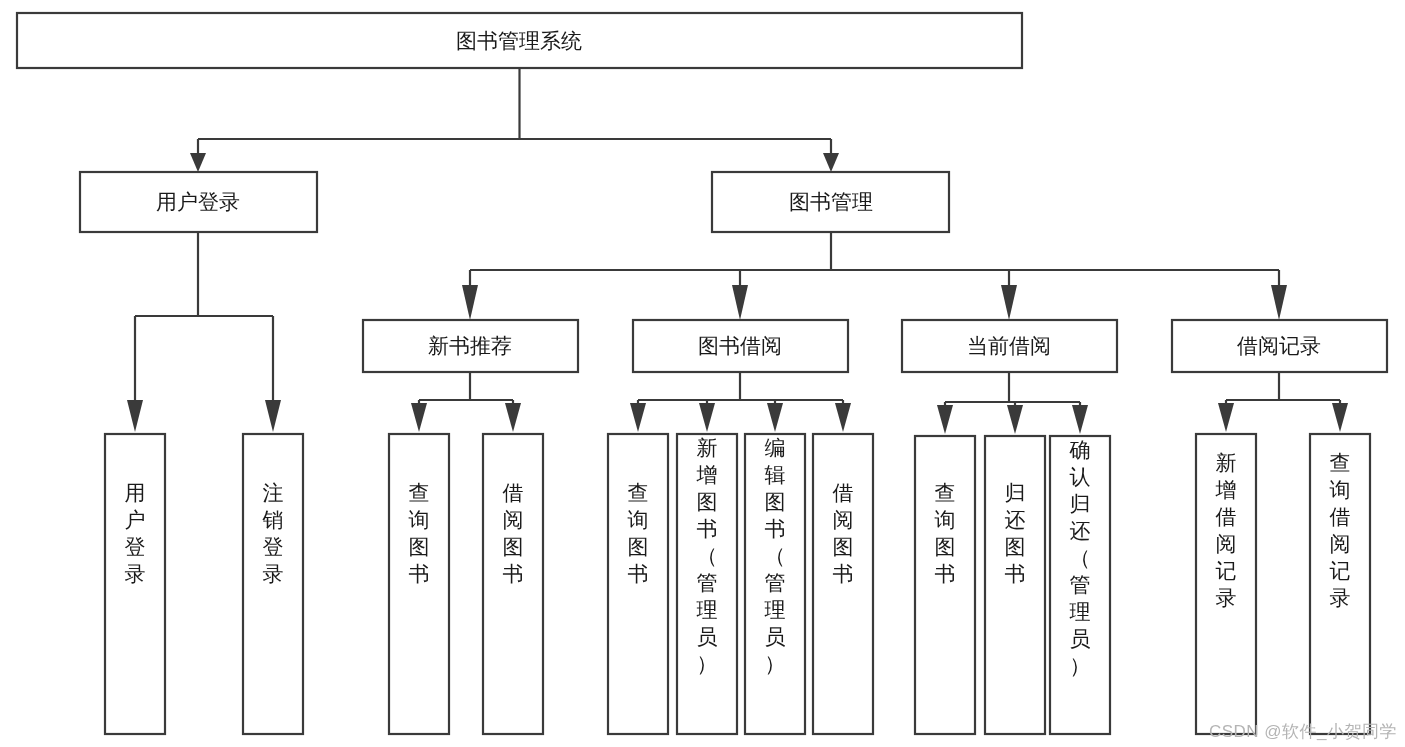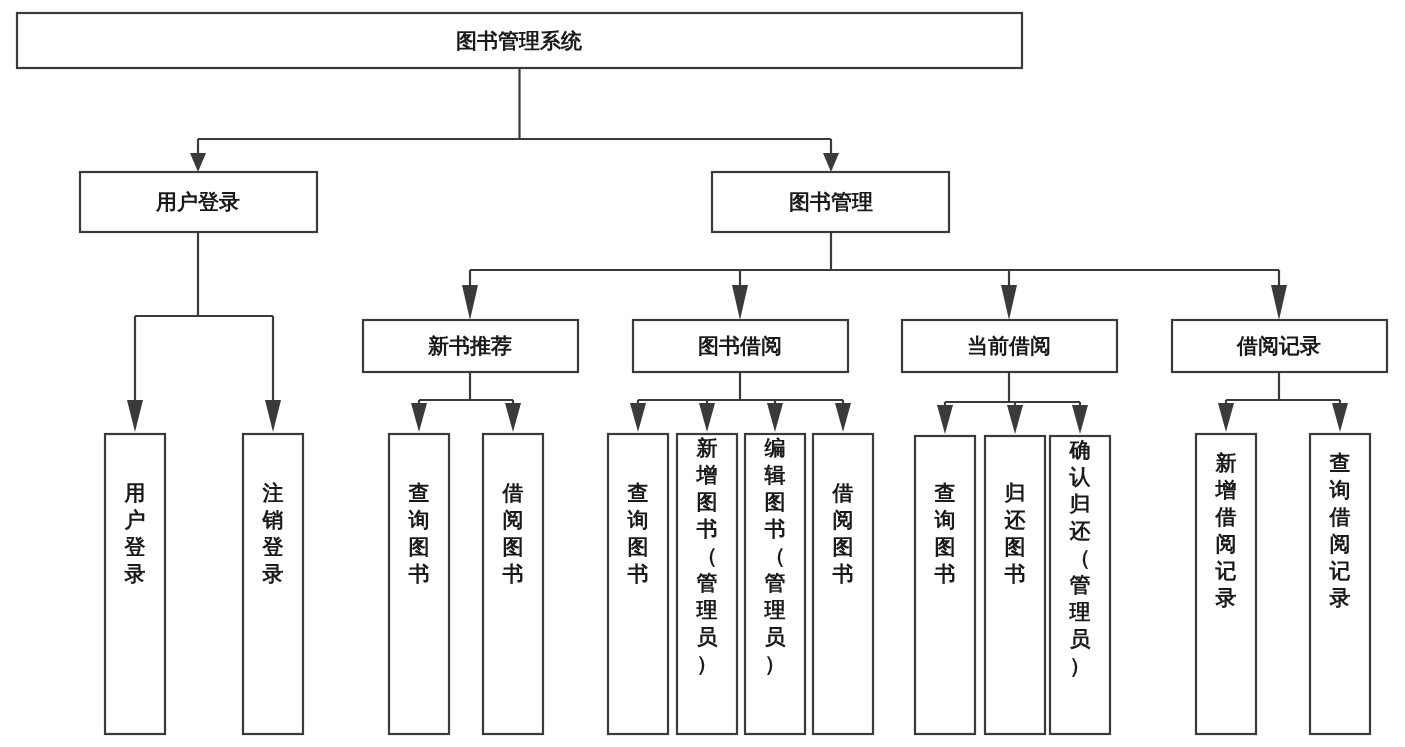--- a/index.html
+++ b/index.html
@@ -11,21 +11,20 @@
     width: 1405px;
     height: 747px;
     font-family: "Liberation Sans", "DejaVu Sans", sans-serif;
     overflow: hidden;
   }
   #diagram-root {
     position: relative;
     width: 1405px;
     height: 747px;
     background: #ffffff;
-    font-weight: bold;
   }
   svg#tree-svg {
     position: absolute;
     left: 0;
     top: 0;
     width: 1405px;
     height: 747px;
   }
   .node-box {
     fill: #ffffff;
@@ -219,14 +218,15 @@
       <rect class="node-box" x="1196" y="434" width="60" height="300"></rect>
       <text class="node-label-v" x="1226" y="470"><tspan x="1226" y="470" text-anchor="middle">新</tspan><tspan x="1226" y="497" text-anchor="middle">增</tspan><tspan x="1226" y="524" text-anchor="middle">借</tspan><tspan x="1226" y="551" text-anchor="middle">阅</tspan><tspan x="1226" y="578" text-anchor="middle">记</tspan><tspan x="1226" y="605" text-anchor="middle">录</tspan></text>
     </g>
     <g>
       <rect class="node-box" x="1310" y="434" width="60" height="300"></rect>
       <text class="node-label-v" x="1340" y="470"><tspan x="1340" y="470" text-anchor="middle">查</tspan><tspan x="1340" y="497" text-anchor="middle">询</tspan><tspan x="1340" y="524" text-anchor="middle">借</tspan><tspan x="1340" y="551" text-anchor="middle">阅</tspan><tspan x="1340" y="578" text-anchor="middle">记</tspan><tspan x="1340" y="605" text-anchor="middle">录</tspan></text>
     </g>
 
   </svg>
 
+  <div class="watermark">CSDN @软件_小贺同学</div>
 
 </div>
 
 </body></html>

